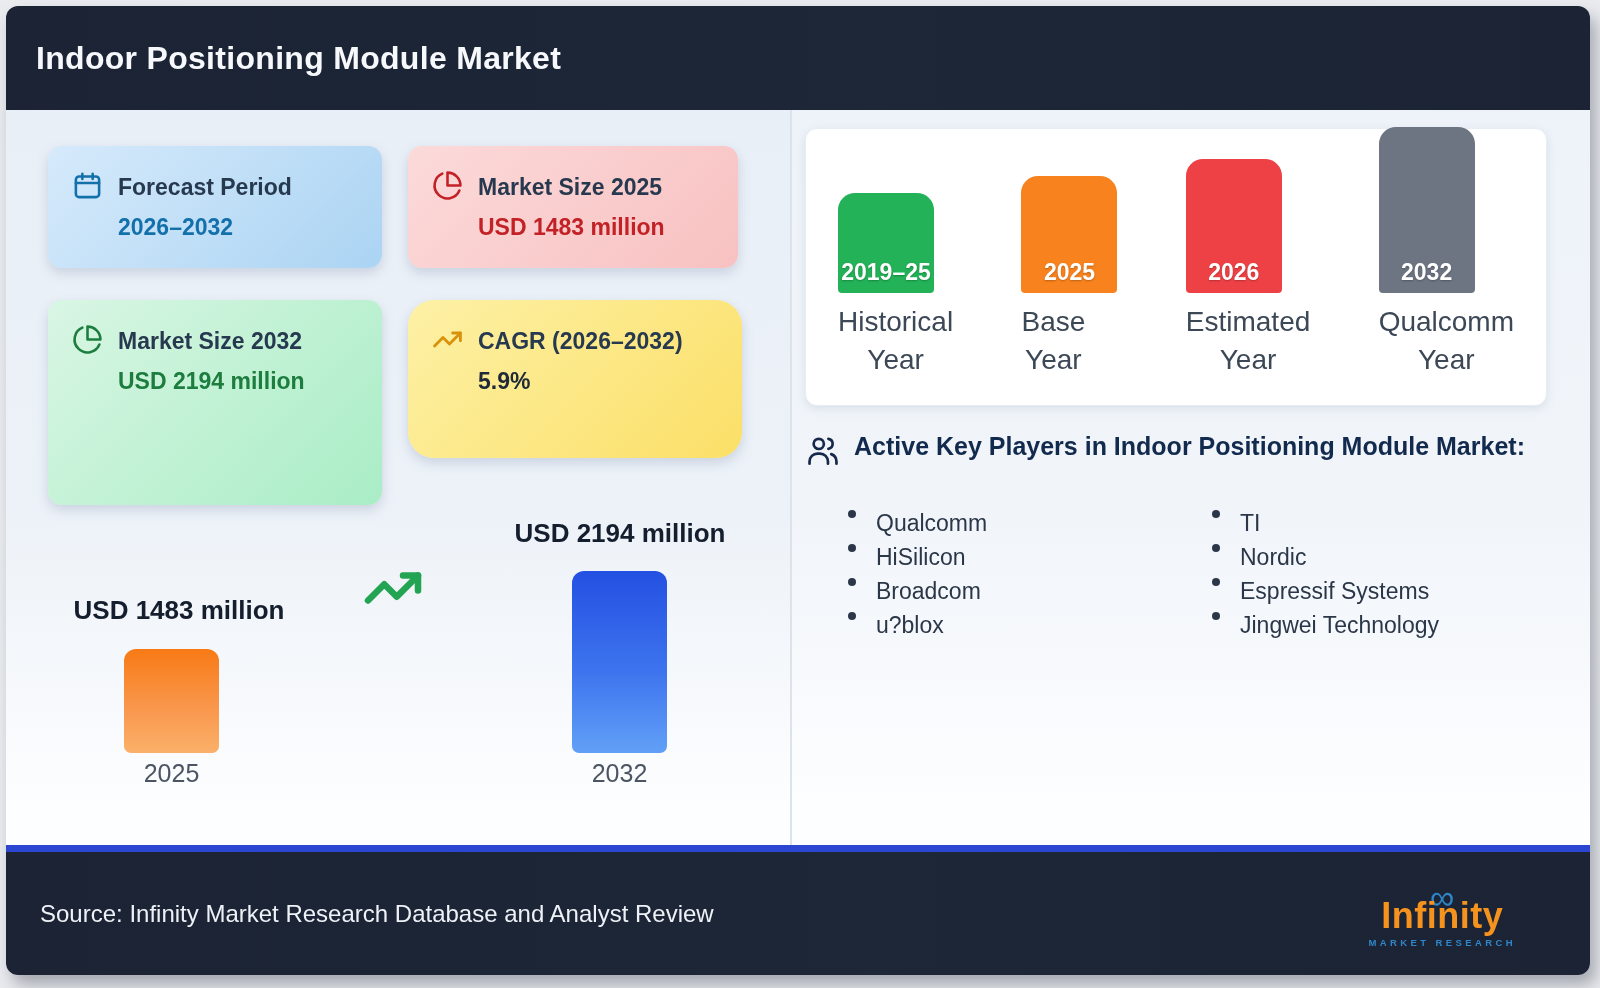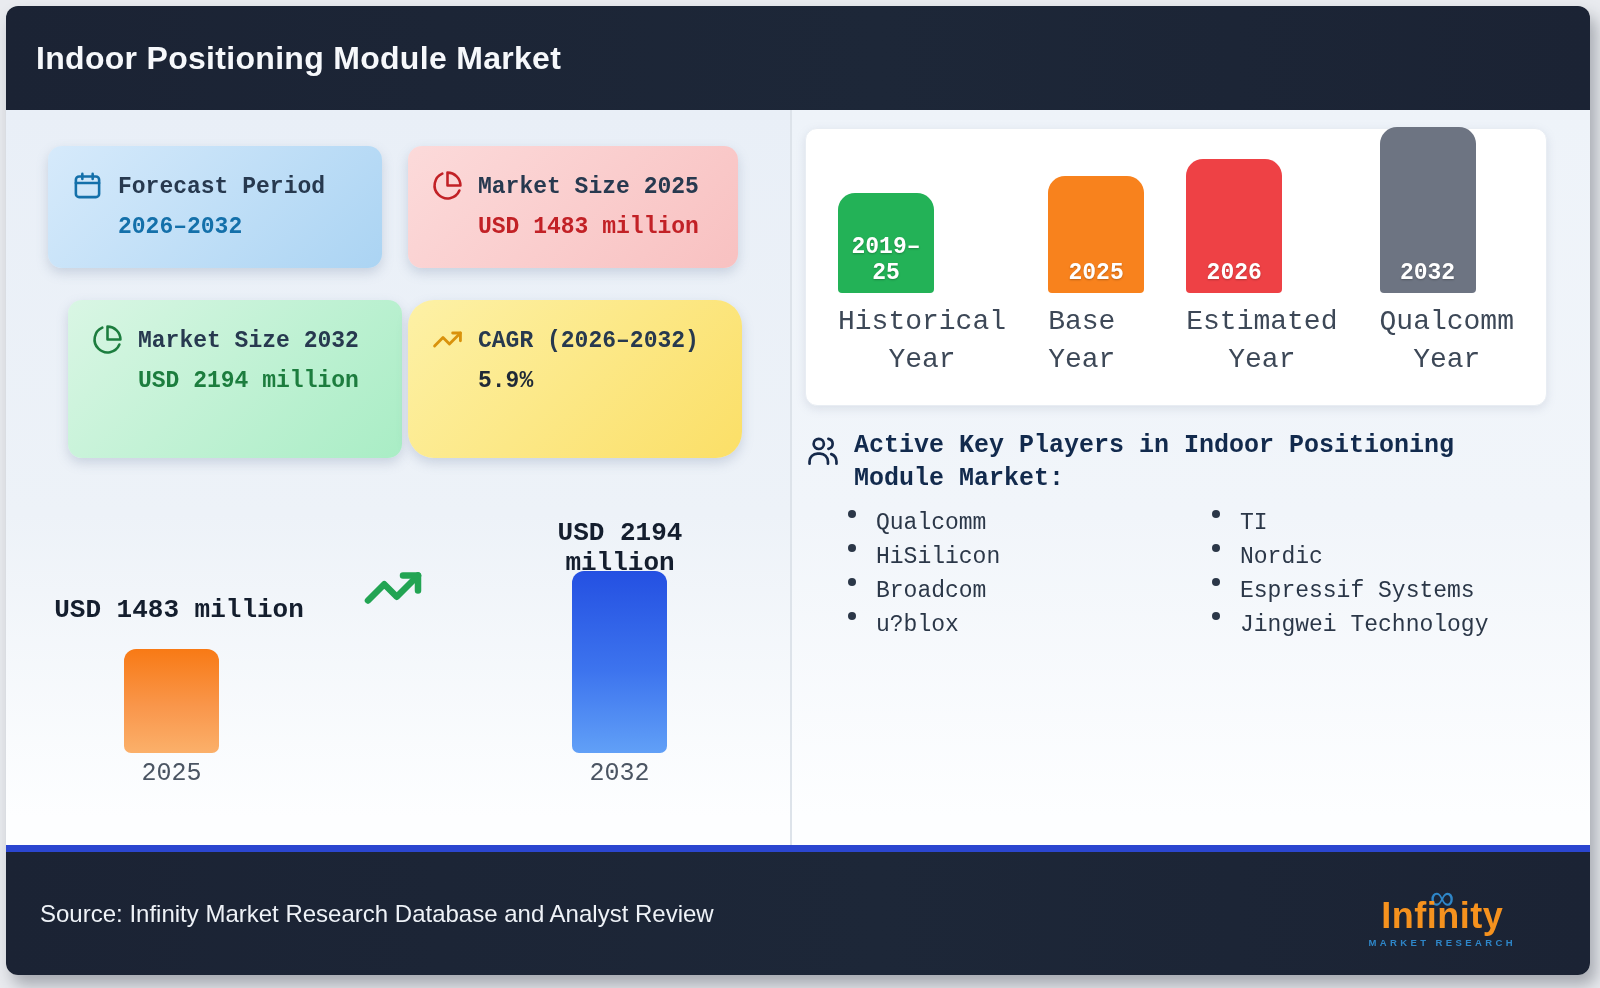--- a/index.html
+++ b/index.html
@@ -18,21 +18,21 @@
   }
   
   .header {
     height:104px; flex:0 0 104px;
     background:linear-gradient(90deg,#1b2334,#1d2738 55%,#1b2334);
     display:flex; align-items:center; padding:0 30px;
   }
   .header h1 { color:#f6f8fb; font-size:32px; font-weight:bold; letter-spacing:.3px; }
 
   
-  .content { flex:1; display:flex; min-height:0;font-family:Liberation Mono, monospace; }
+  .content { flex:1; display:flex; min-height:0; }
   .left-panel {
     width:786px; flex:0 0 786px; position:relative;
     background:linear-gradient(180deg,#e9eff7 0%,#edf2f8 55%,#fdfeff 96%);
     border-right:2px solid #dde3ea;
   }
   .right-panel {
     flex:1; position:relative;
     background:linear-gradient(180deg,#eef3f9 0%,#f1f5fa 55%,#fdfeff 96%);
   }
 
@@ -42,22 +42,22 @@
     display:flex; gap:15px; align-items:flex-start;
     box-shadow:0 5px 12px rgba(110,130,160,.28);
   }
   .card .icon { flex:0 0 31px; margin-top:2px; }
   .card .txt { font-size:23px; font-weight:bold; color:#27394f; line-height:1.72; }
   .card .val { display:block; font-weight:bold; }
   .card-blue   { left:42px;  top:36px;  width:334px; height:122px;
                  background:linear-gradient(135deg,#d6eafb,#abd4f3); }
   .card-pink   { left:402px; top:36px;  width:330px; height:122px;
                  background:linear-gradient(135deg,#fcdada,#f8c1c1); }
-  .card-green  { left:42px;  top:190px; width:334px; height:158px;
-                 background:linear-gradient(135deg,#d9f6e4,#a9edc5);margin-left:20px; }
+  .card-green  { left:42px;  top:190px; width:334px; height:205px;
+                 background:linear-gradient(135deg,#d9f6e4,#a9edc5); }
   .card-yellow { left:402px; top:190px; width:334px; height:158px;
                  background:linear-gradient(135deg,#fdf1a6,#fbdf67);border-radius:26px; }
   .card-blue  .val { color:#1470aa; }
   .card-pink  .val { color:#c22126; }
   .card-green .val { color:#1c7d3e; }
   .card-yellow .val { color:#1f2937; }
 
   
   .g-label { position:absolute; font-size:26px; font-weight:bold; color:#141e2e; }
   .g-label-1 { left:48px;  top:485px; width:250px; text-align:center; }

